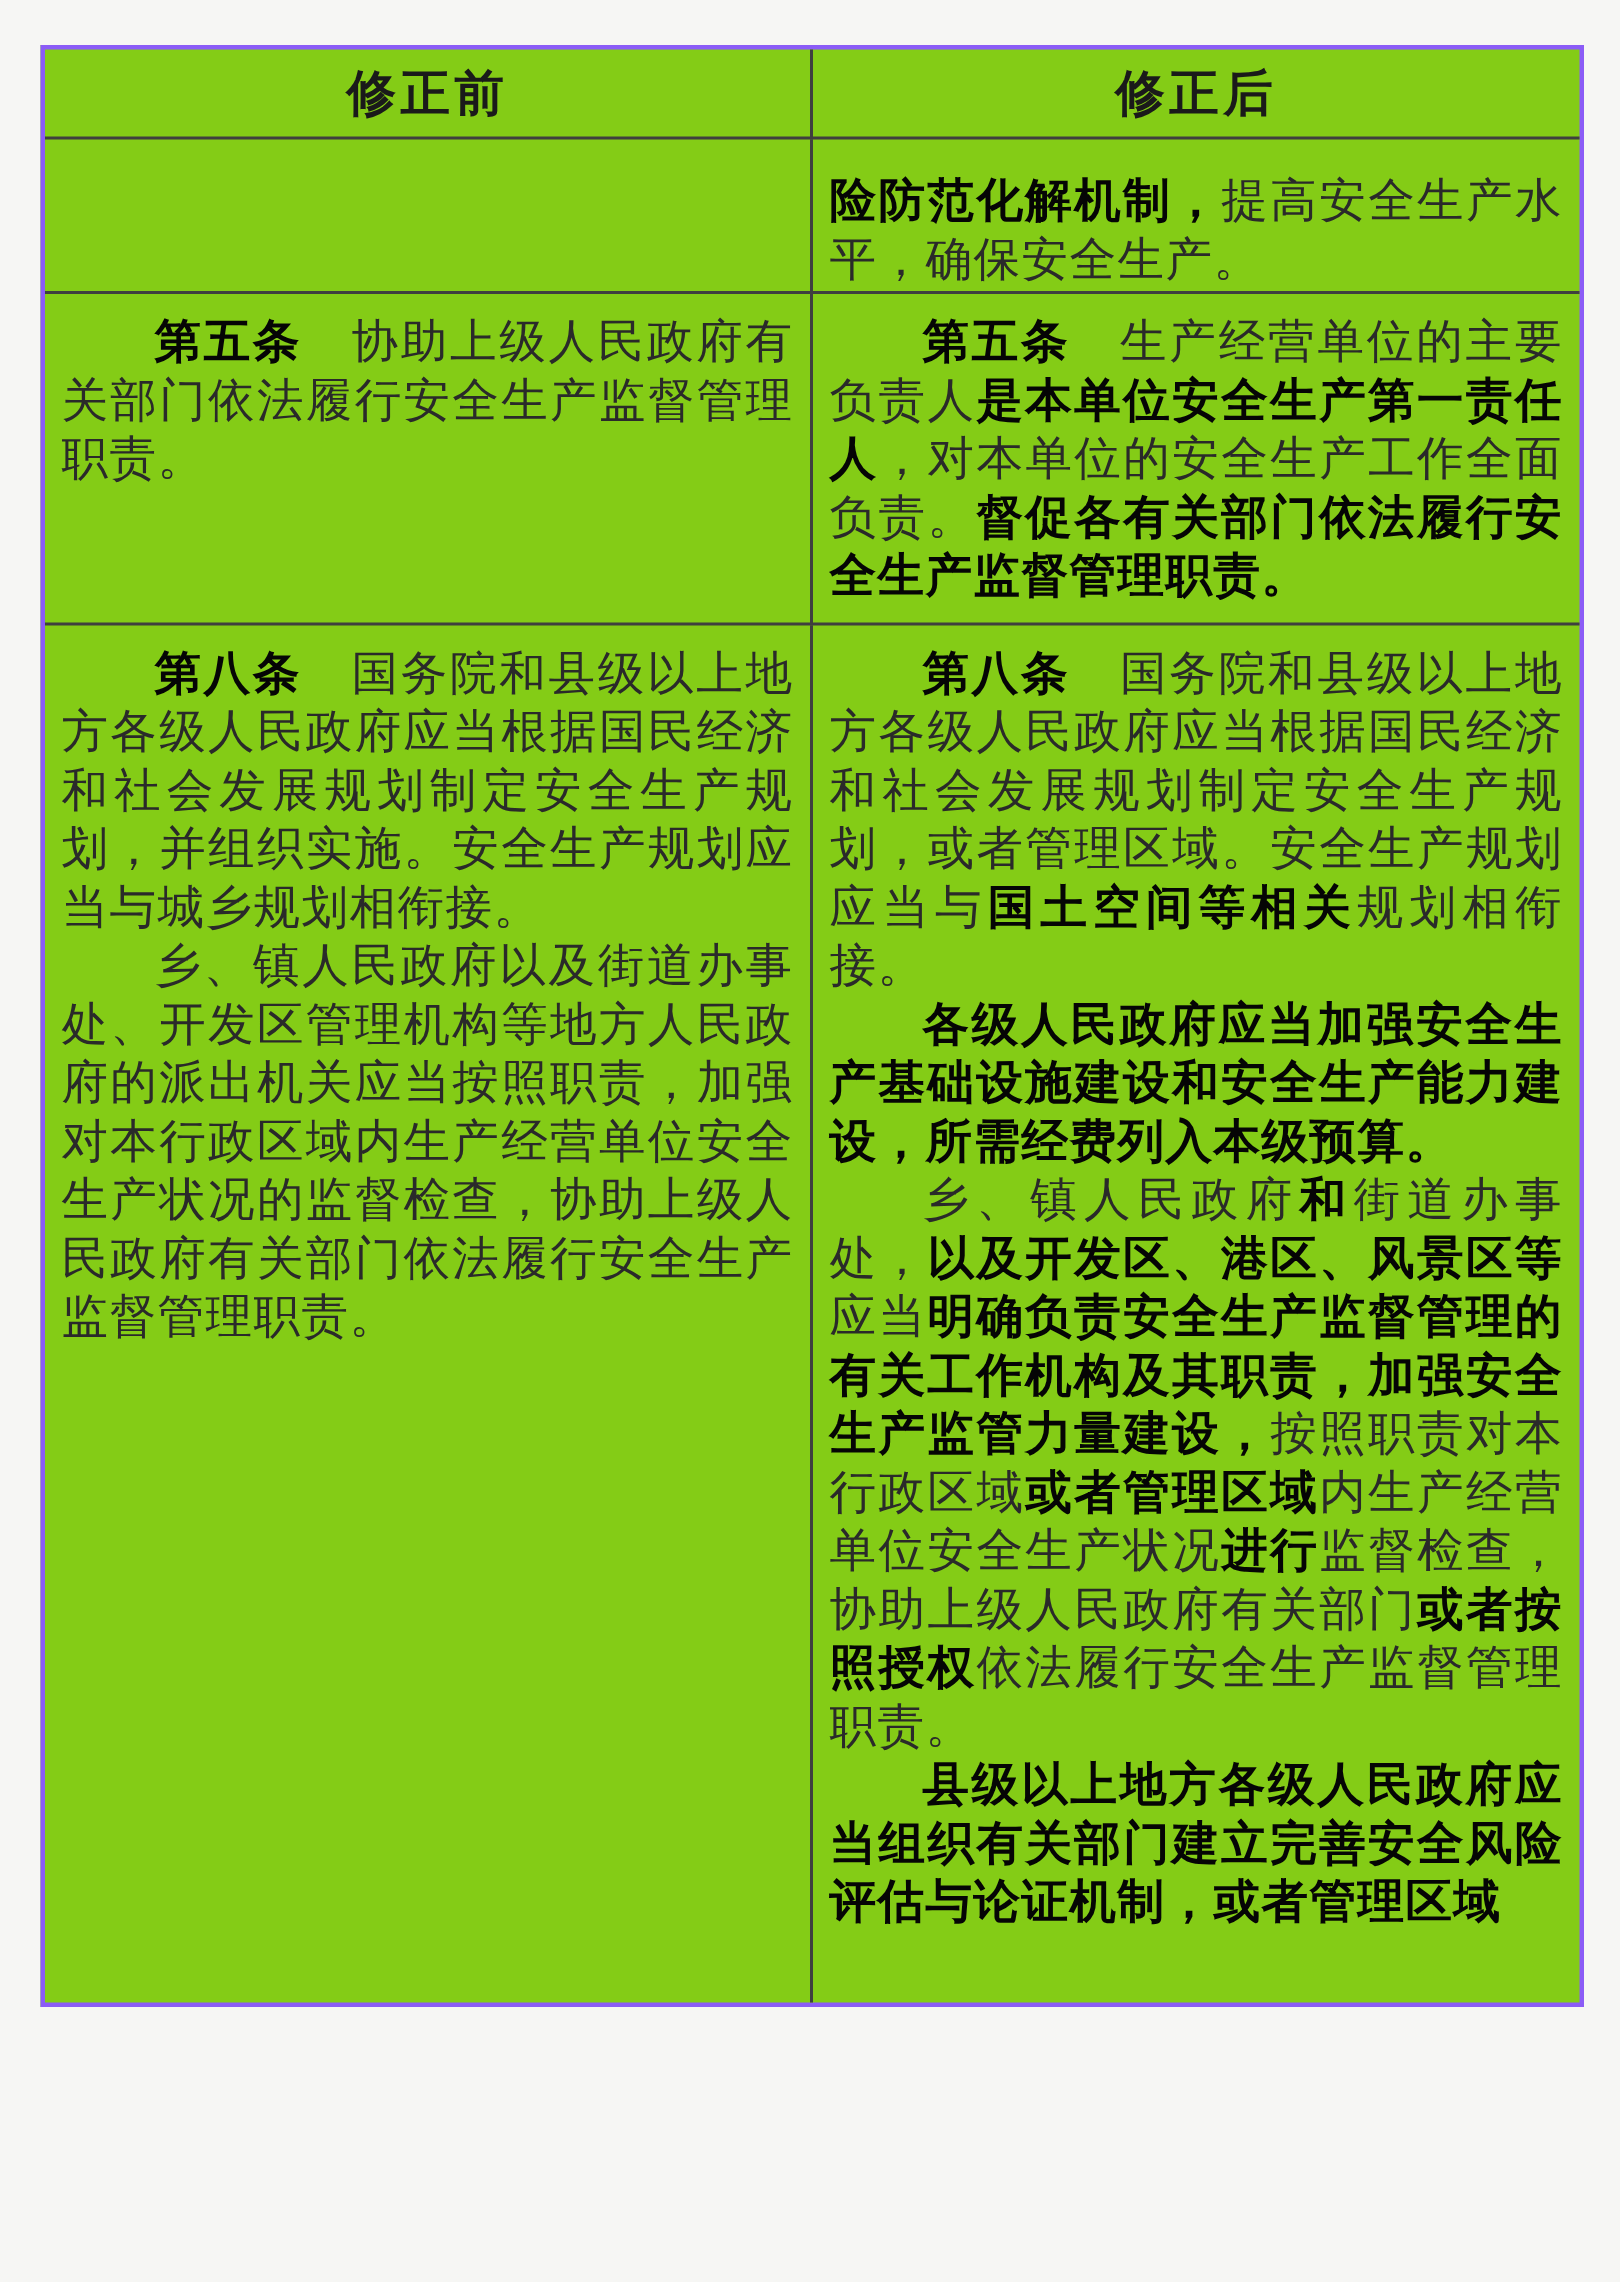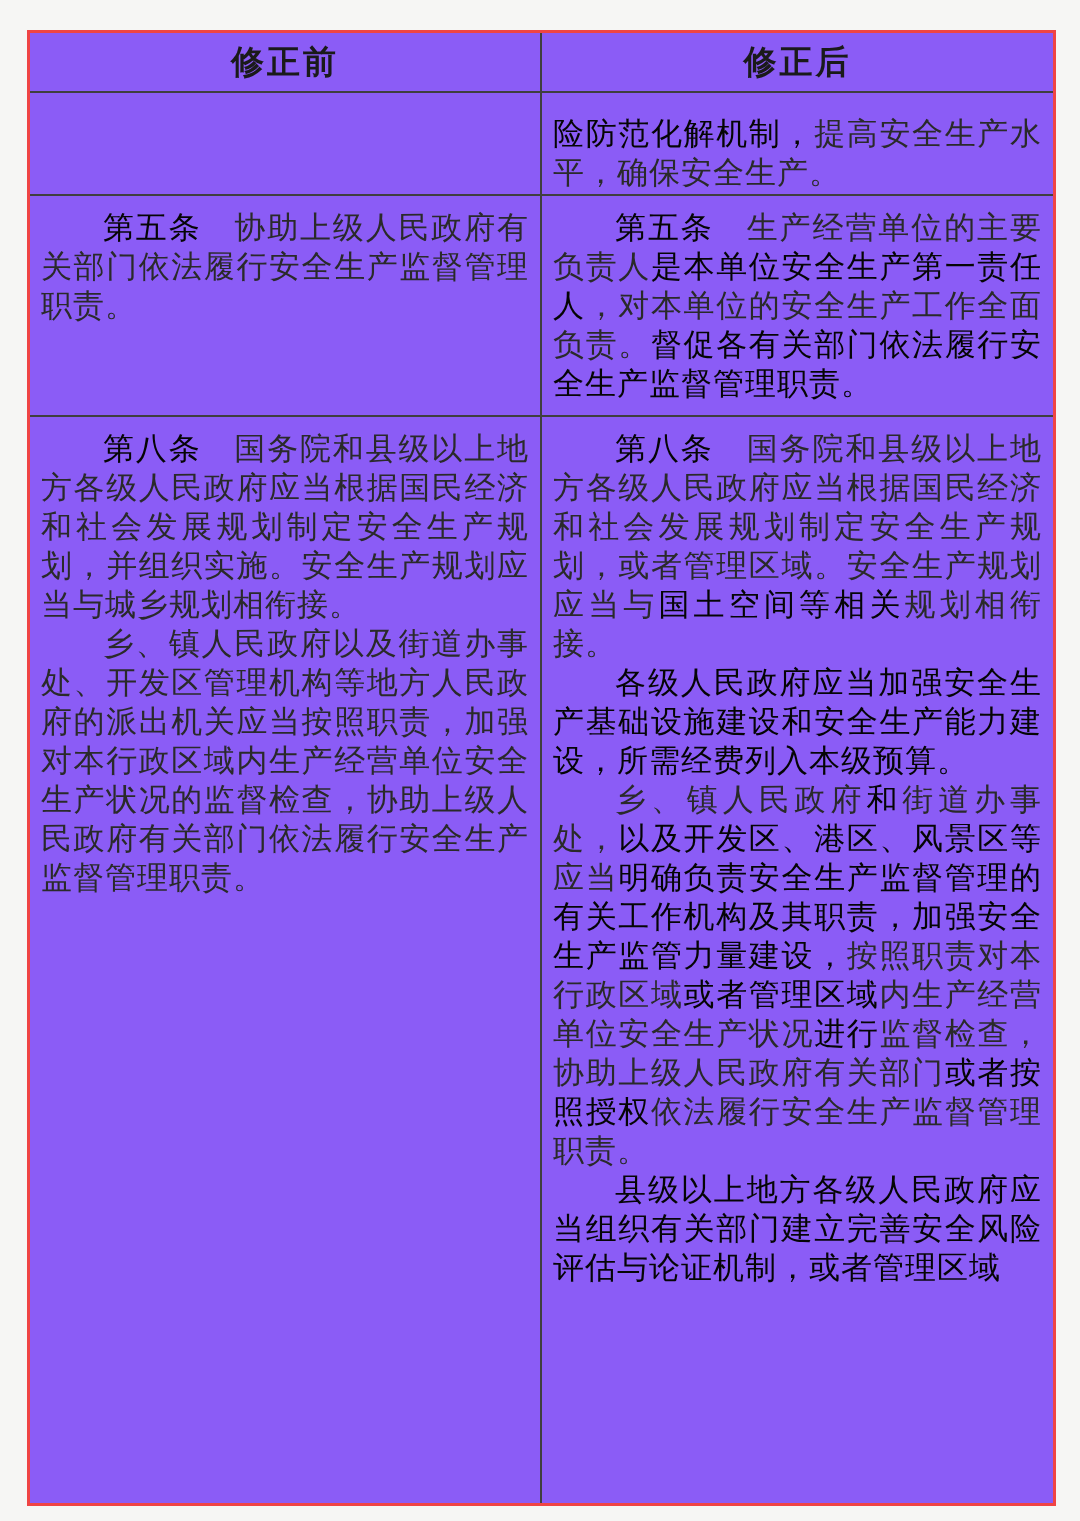--- a/index.html
+++ b/index.html
@@ -10,23 +10,23 @@
     height: 1521px;
     font-family: "Liberation Serif", "DejaVu Serif", serif;
     color: #242424;
     overflow: hidden;
   }
   .cmp-table {
     position: absolute;
     left: 27px;
     top: 30px;
     width: 1029px;
-    height: 1476px;
-    border: 3px solid #ef4444;
-    background: #8b5cf6;
+    height: 1308px;
+    border: 3px solid #8b5cf6;
+    background: #84cc16;
     display: grid;
     grid-template-columns: 512px 1fr;
     grid-template-rows: 60px 103px 221px 1fr;
   }
   .cell {
     overflow: hidden;
   }
   .cell.col-left { border-right: 2px solid #3f3f3f; }
   .cell.row-edge { border-bottom: 2px solid #3f3f3f; }
   .cell.head {
@@ -47,21 +47,21 @@
   .para {
     text-align: justify;
     line-height: 39px;
     letter-spacing: 1px;
     color: #2a2a2a;
   }
   .para.indent { text-indent: 2em; }
   .seg { color: #2a2a2a; }
   .seg.b {
     font-family: "Liberation Sans", "DejaVu Sans", sans-serif;
-    font-weight: 400;
+    font-weight: 700;
     color: #050505;
   }
 </style>
 </head>
 <body>
 
 <div class="cmp-table">
 
   <div class="cell head col-left row-edge">修正前</div>
   <div class="cell head row-edge">修正后</div>

